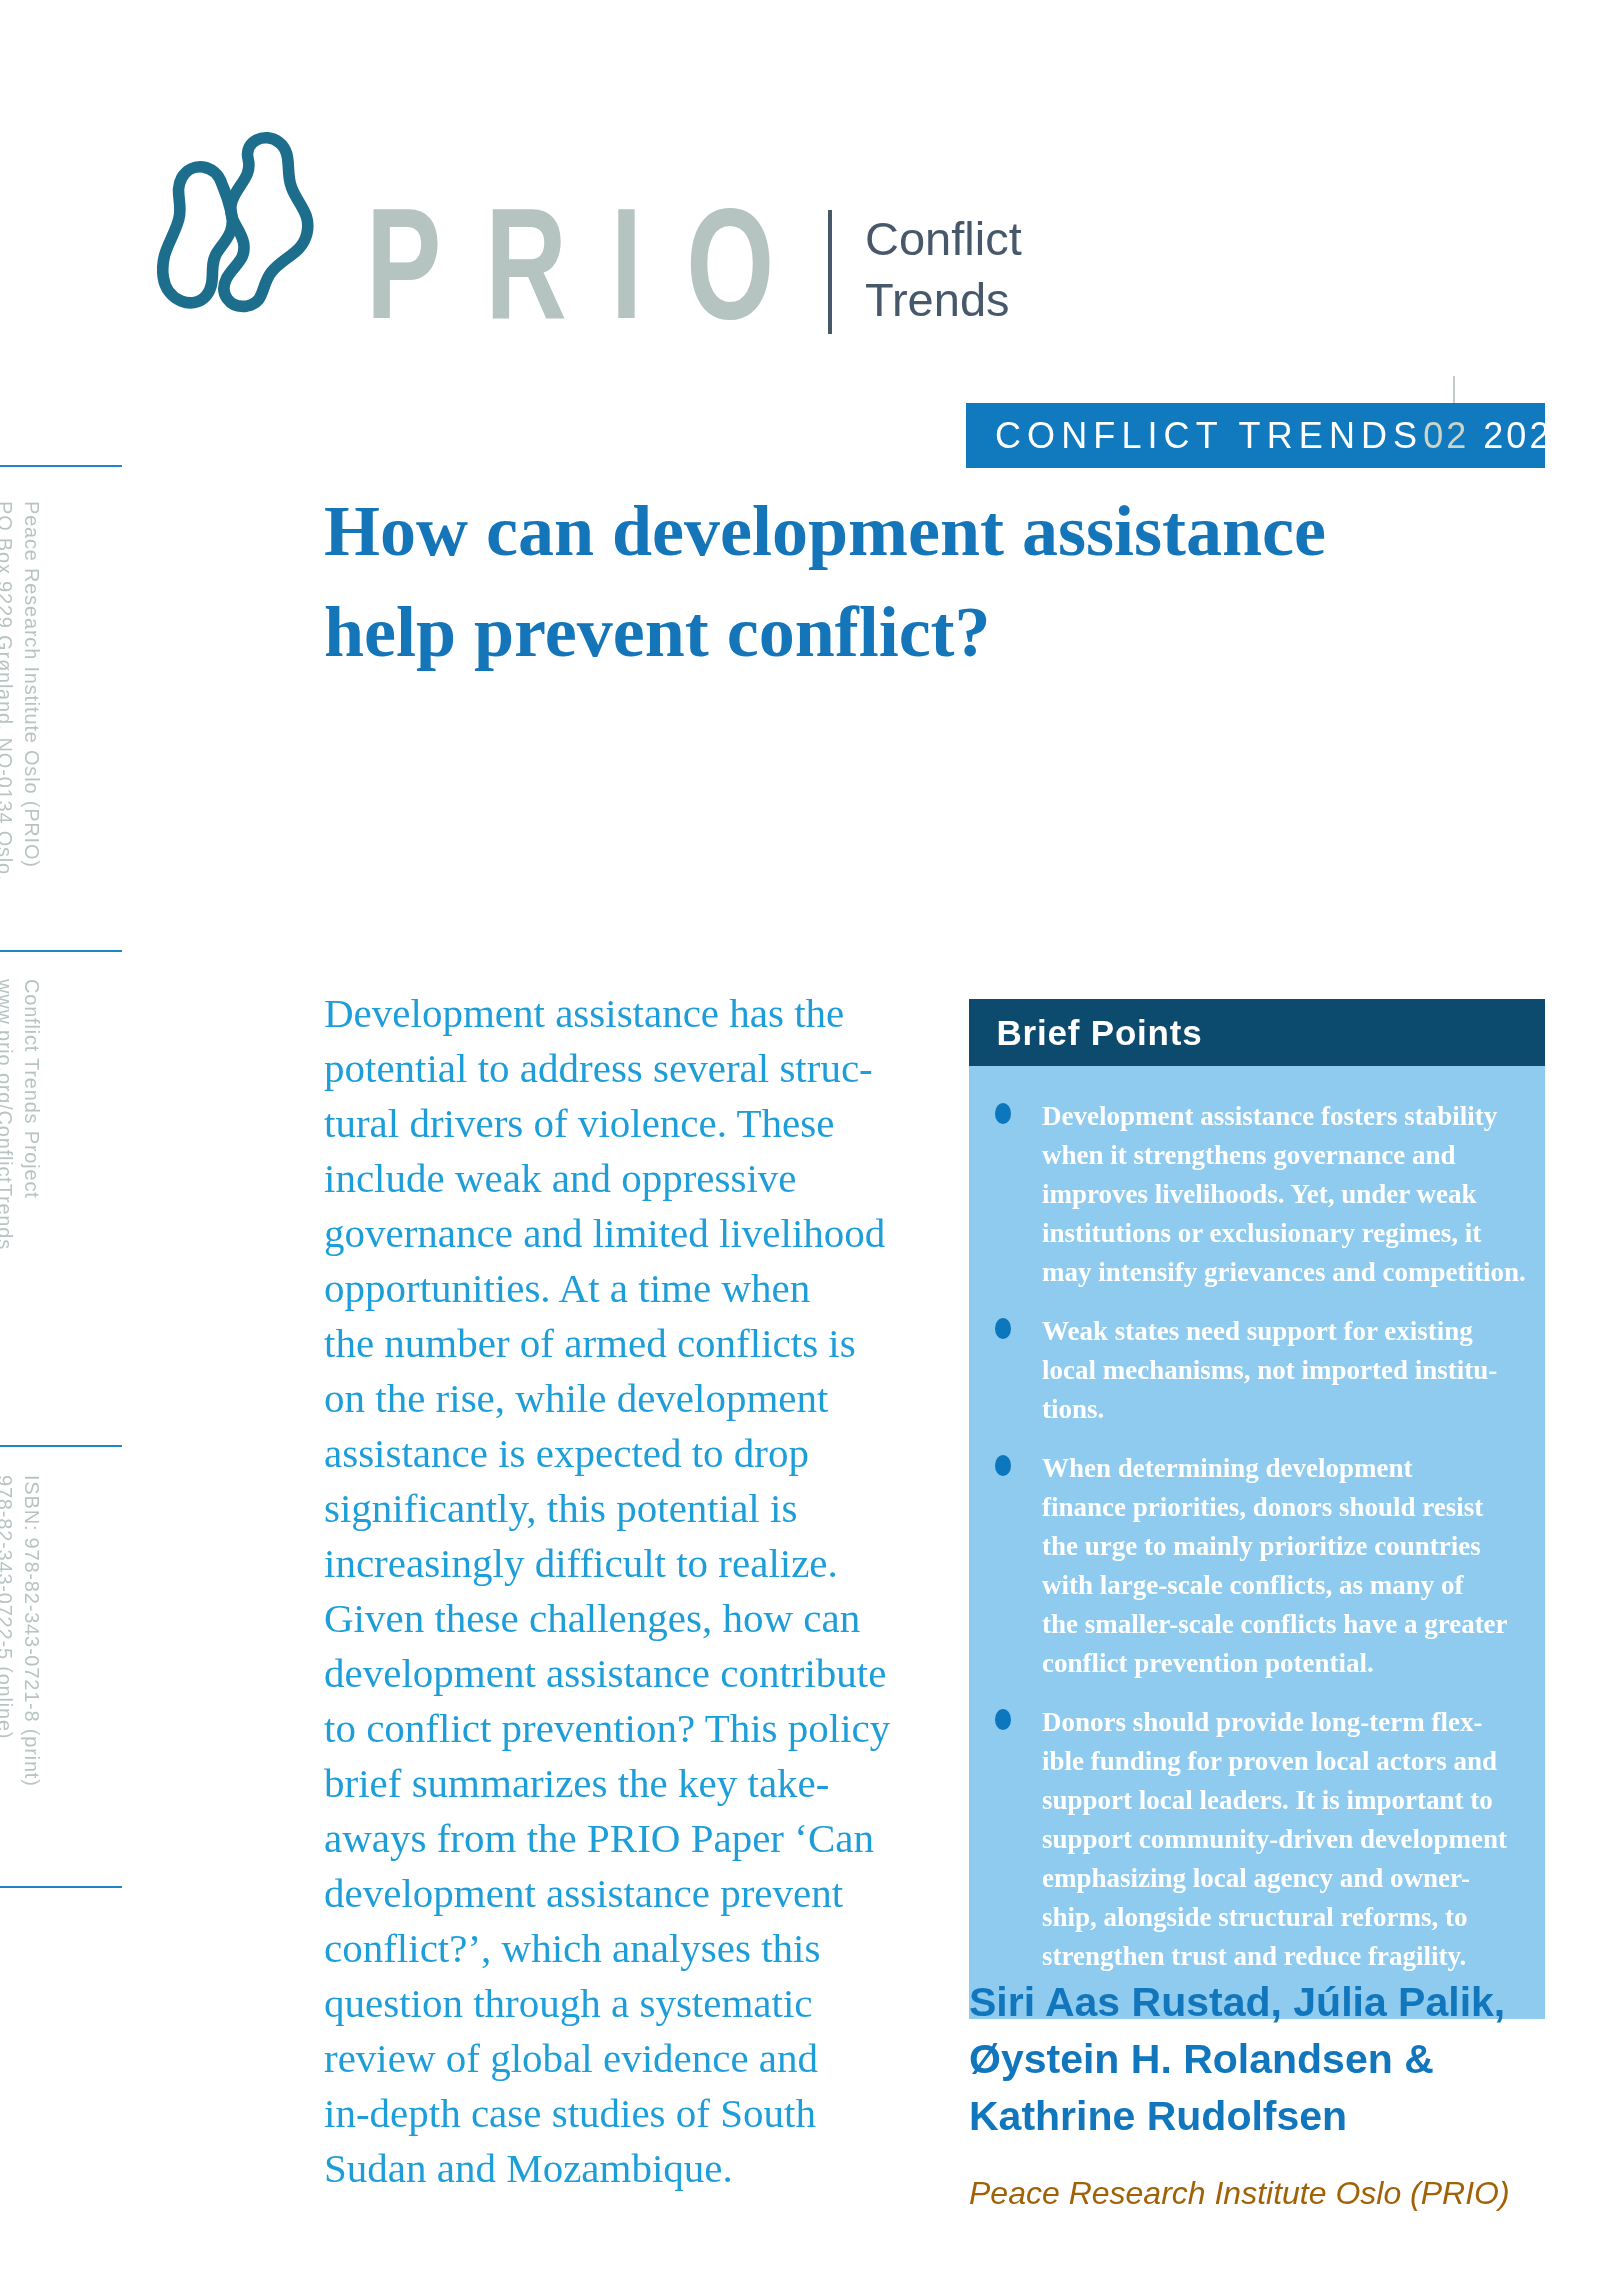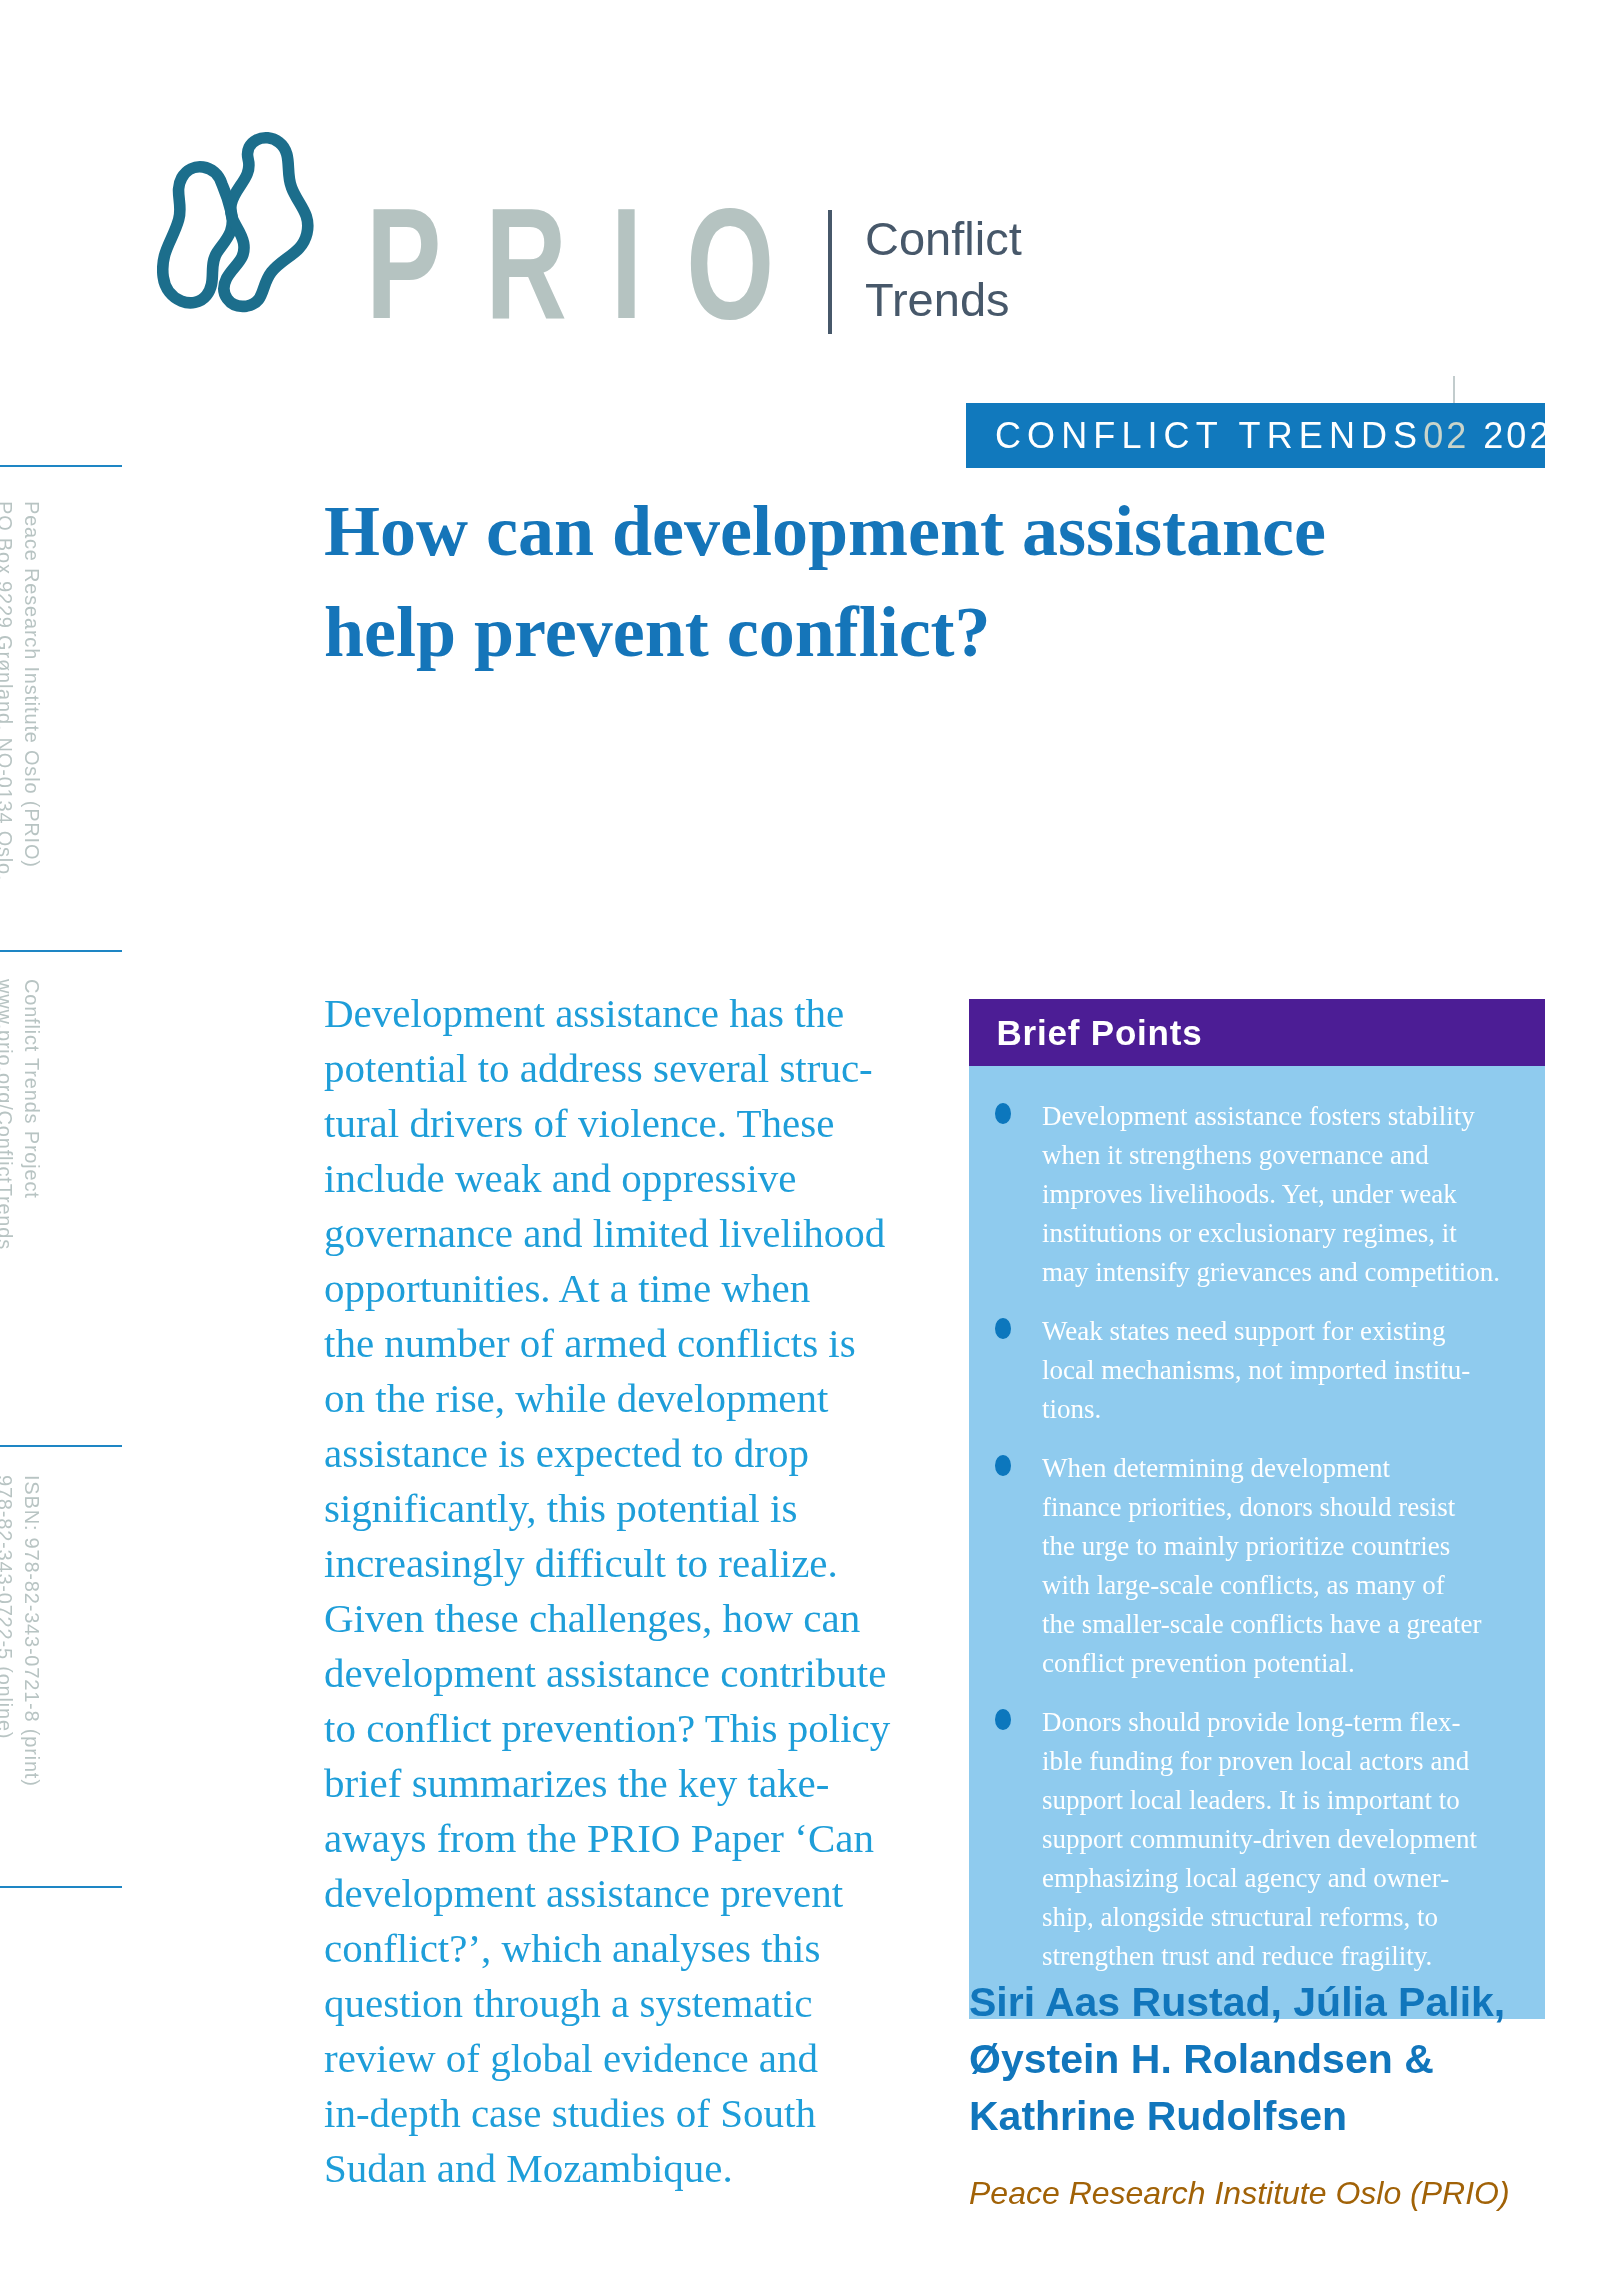--- a/index.html
+++ b/index.html
@@ -63,29 +63,29 @@
   
   #intro{
     position:absolute;left:324px;top:986px;width:658px;
     font-family:"Liberation Serif","DejaVu Serif",serif;
     font-size:41px;line-height:55px;color:#1e9ed9;
     white-space:pre-line;
   }
   
   #bp-box{position:absolute;left:969px;top:999px;width:601px;}
   #bp-header{
-    height:67px;background:#4c1d95;display:flex;align-items:center;
+    height:67px;background:#0c4a6e;display:flex;align-items:center;
     box-sizing:border-box;padding-left:27.5px;
   }
   #bp-header .bp-title{color:#ffffff;font-size:35px;font-weight:bold;letter-spacing:0.8px;}
   #bp-body{
     background:#8fcbee;box-sizing:border-box;
     padding:31px 10.7px 23px 26px;min-height:852px;
   }
-  .bp-item{display:flex;margin-bottom:20px;}
+  .bp-item{display:flex;margin-bottom:20px;font-weight:bold;}
   .bp-dot{
     flex:0 0 auto;width:16px;height:21.4px;border-radius:50%;
     background:#0c77bd;margin:6.1px 0 0 0;
   }
   .bp-text{
     margin-left:31px;
     font-family:"Liberation Serif","DejaVu Serif",serif;
     font-size:27px;line-height:39px;color:#ffffff;
     white-space:pre-line;
   }

